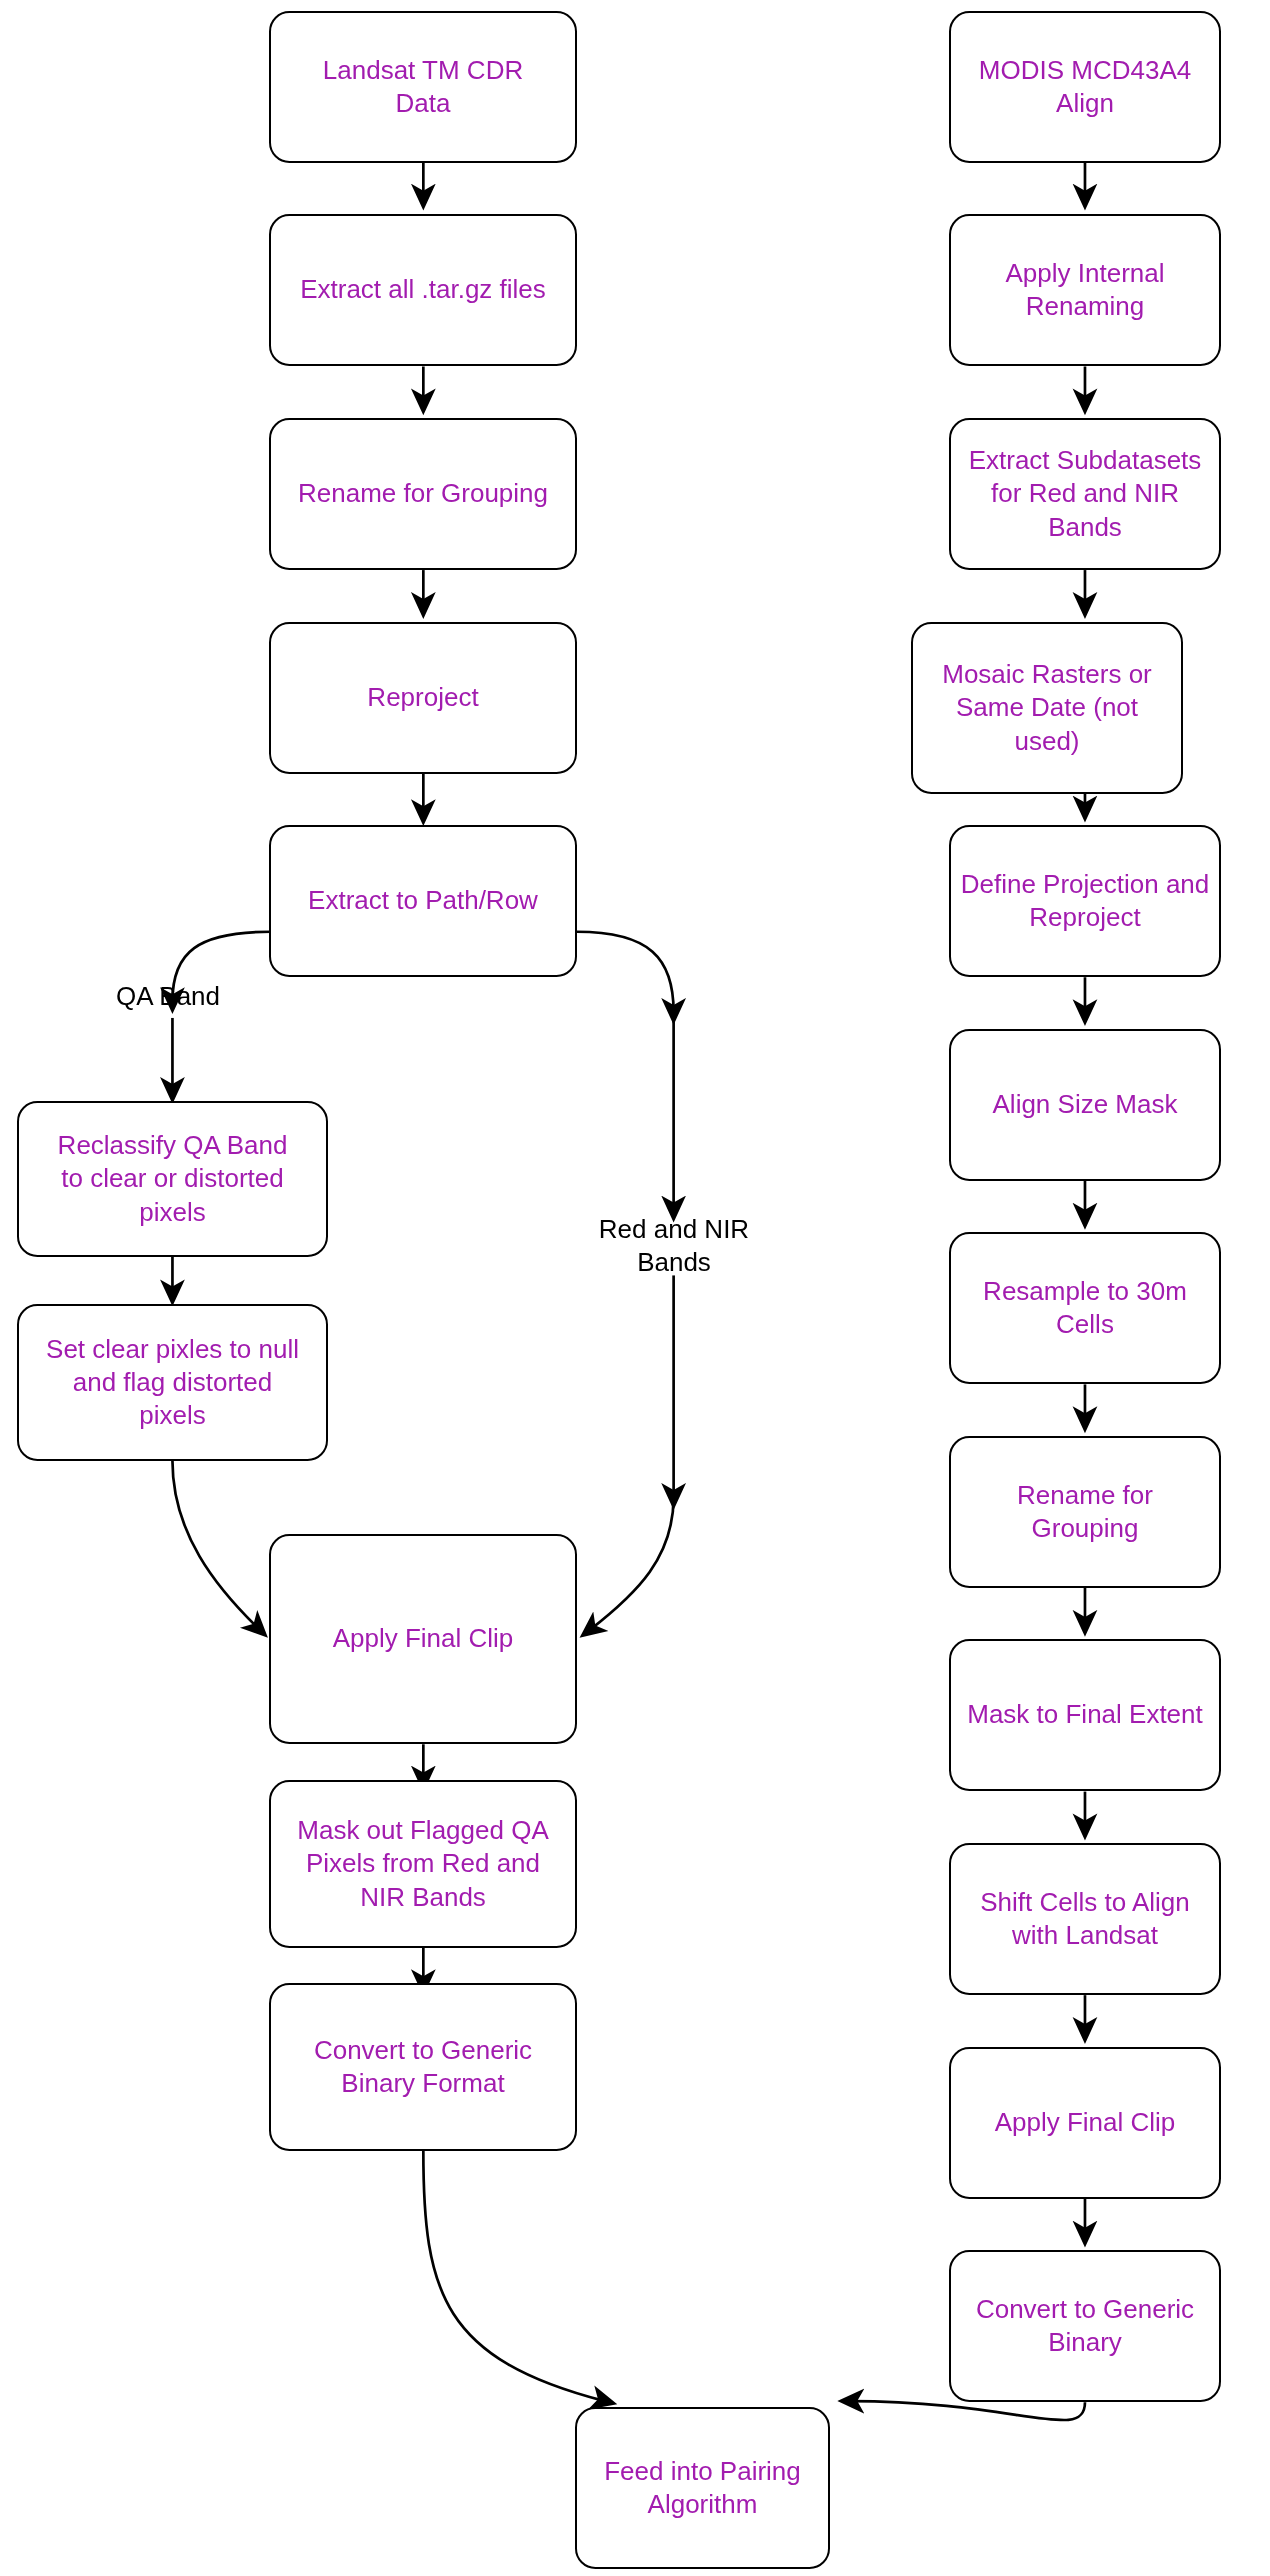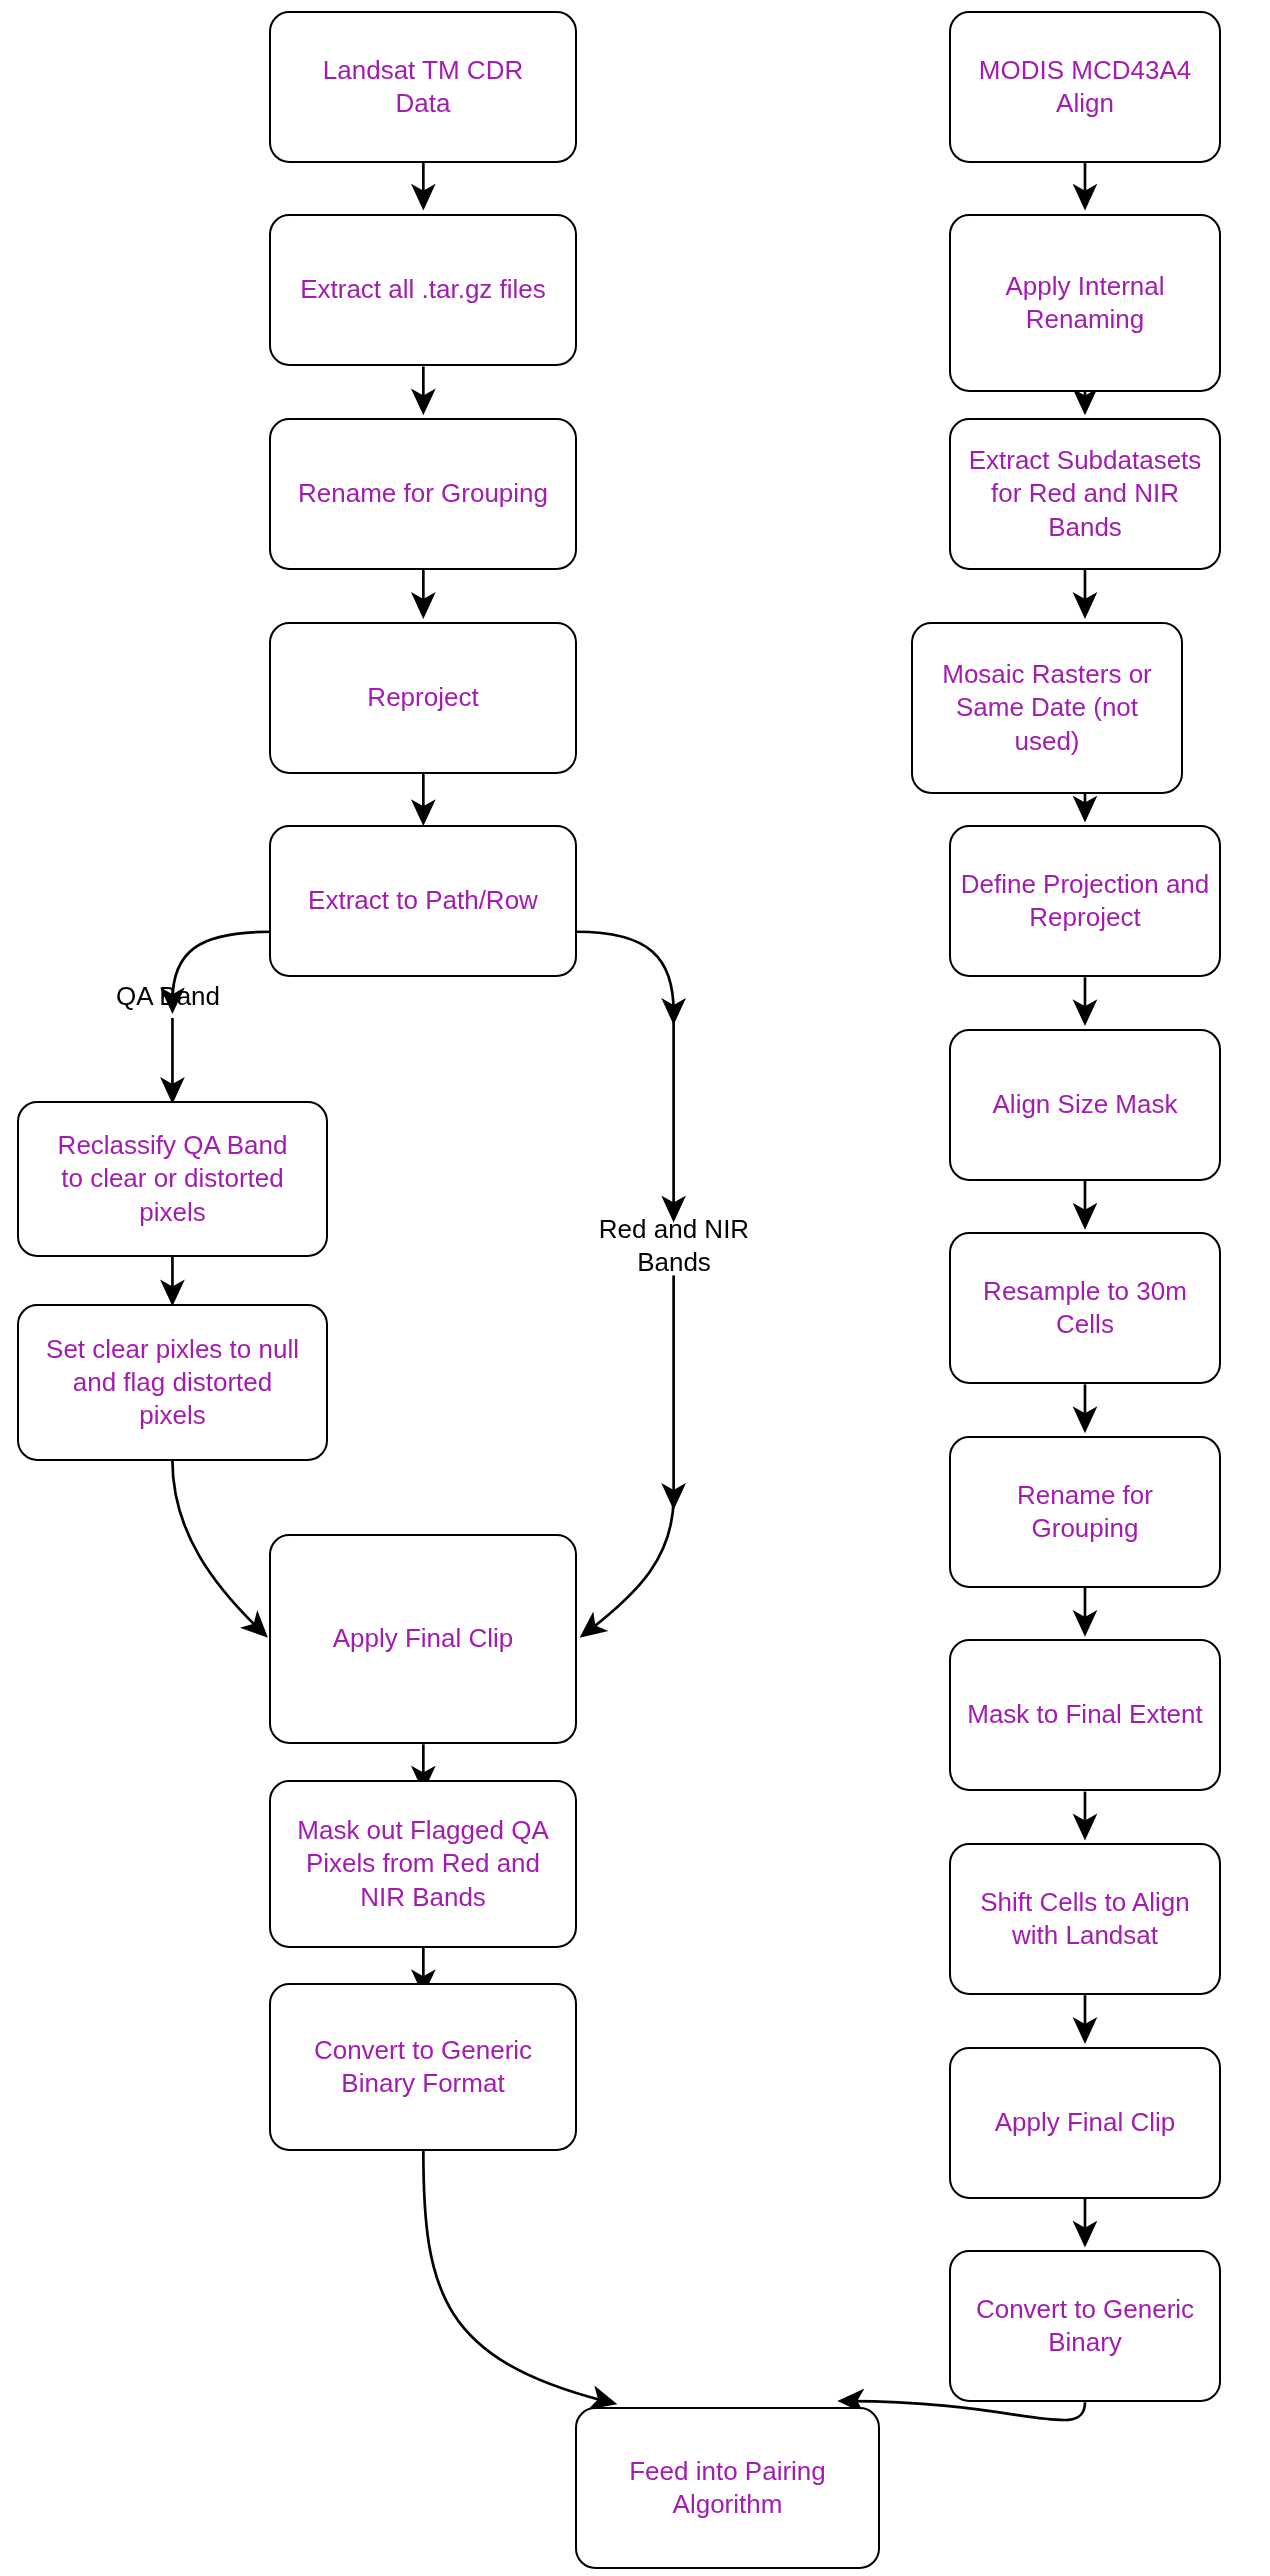--- a/index.html
+++ b/index.html
@@ -128,21 +128,21 @@
   <div class="node" style="left:269px; top:1780px; width:308px; height:168px;">Mask out Flagged QA
 Pixels from Red and
 NIR Bands</div>
 
   <div class="node" style="left:269px; top:1983px; width:308px; height:168px;">Convert to Generic
 Binary Format</div>
 
   <div class="node" style="left:949px; top:10.8px; width:272px; height:152px;">MODIS MCD43A4
 Align</div>
 
-  <div class="node" style="left:949px; top:214px; width:272px; height:178px;text-align:center;">Apply Internal
+  <div class="node" style="left:949px; top:214px; width:272px; height:152px;text-align:center;">Apply Internal
 Renaming</div>
 
   <div class="node" style="left:949px; top:418px; width:272px; height:152px;">Extract Subdatasets
 for Red and NIR
 Bands</div>
 
   <div class="node" style="left:911px; top:622px; width:272px; height:172px;">Mosaic Rasters or
 Same Date (not
 used)</div>
 
@@ -159,21 +159,21 @@
   <div class="node" style="left:949px; top:1639px; width:272px; height:152px;">Mask to Final Extent</div>
 
   <div class="node" style="left:949px; top:1843px; width:272px; height:152px;">Shift Cells to Align
 with Landsat</div>
 
   <div class="node" style="left:949px; top:2047px; width:272px; height:152px;">Apply Final Clip</div>
 
   <div class="node" style="left:949px; top:2250px; width:272px; height:152px;">Convert to Generic
 Binary</div>
 
-  <div class="node" style="left:575px; top:2407px; width:305px; height:162px;">Feed into Pairing
+  <div class="node" style="left:575px; top:2407px; width:255px; height:162px;">Feed into Pairing
 Algorithm</div>
 
   <div class="edge-label" style="left:90px; top:980px; width:156px;">QA Band</div>
 
   <div class="edge-label" style="left:584px; top:1213px; width:180px;">Red and NIR
 Bands</div>
 
 </div>
 
 

